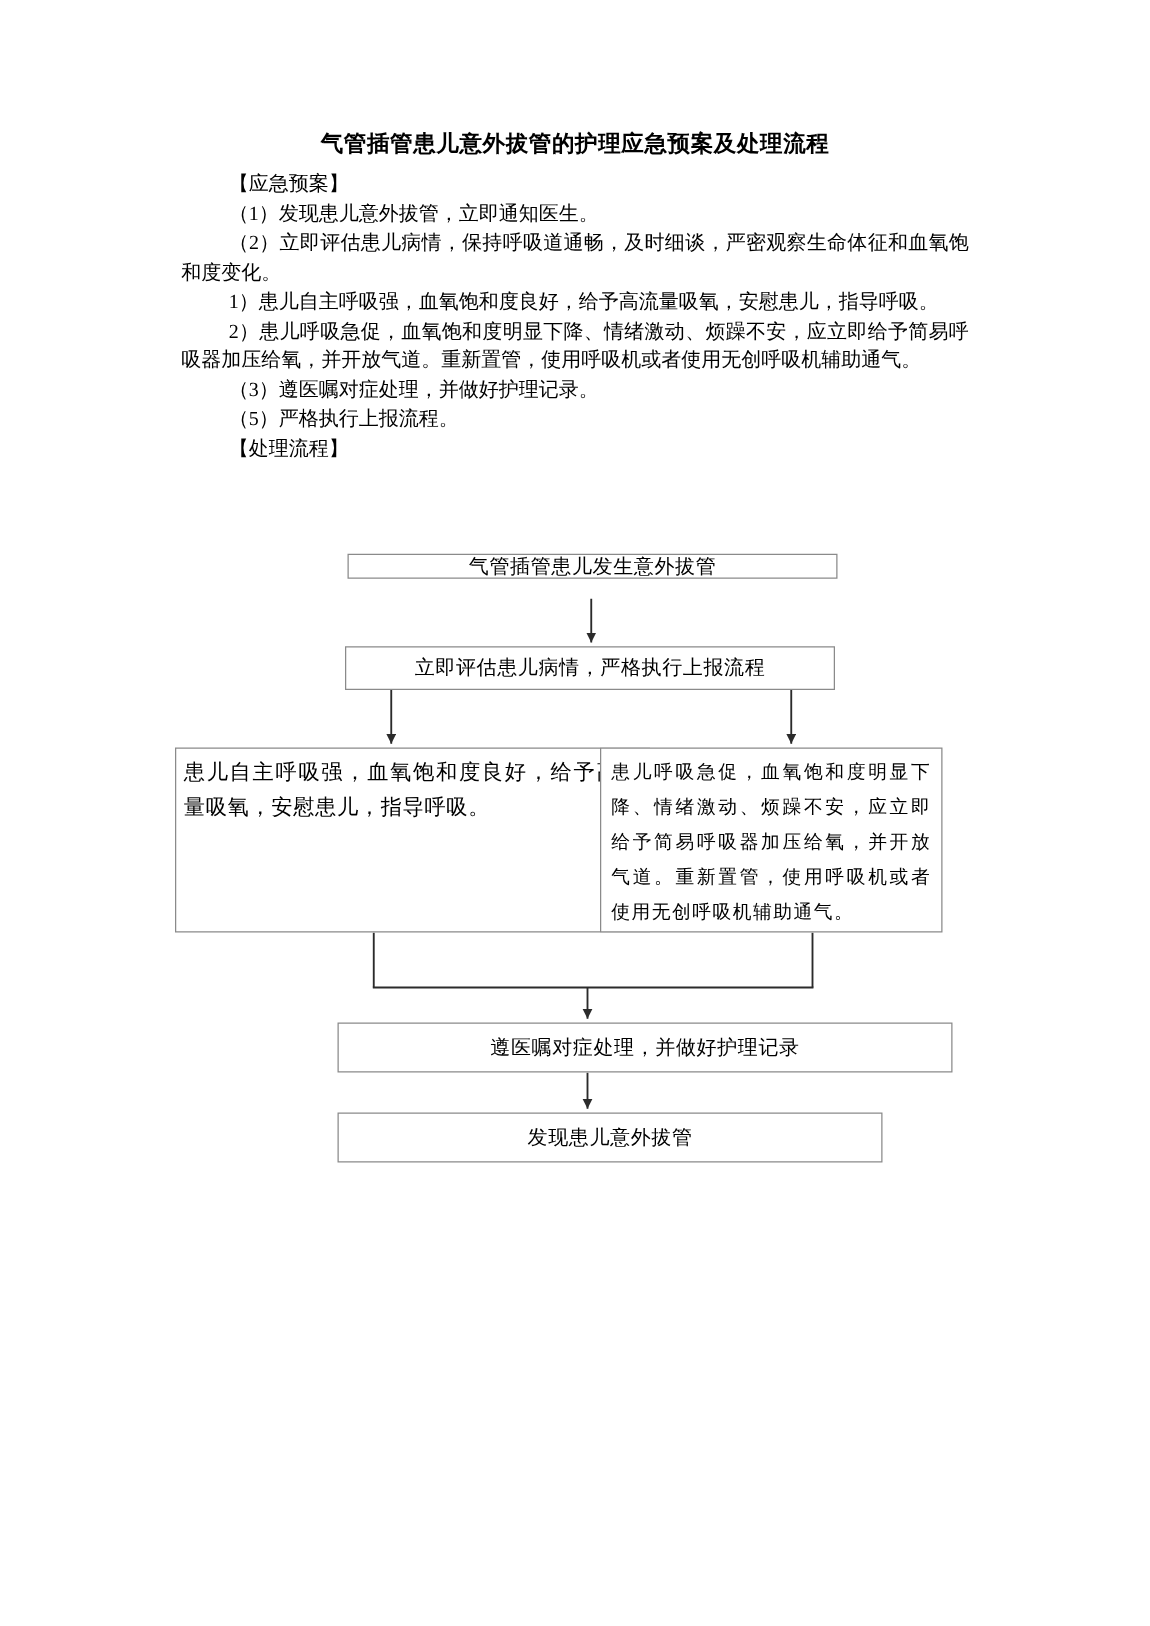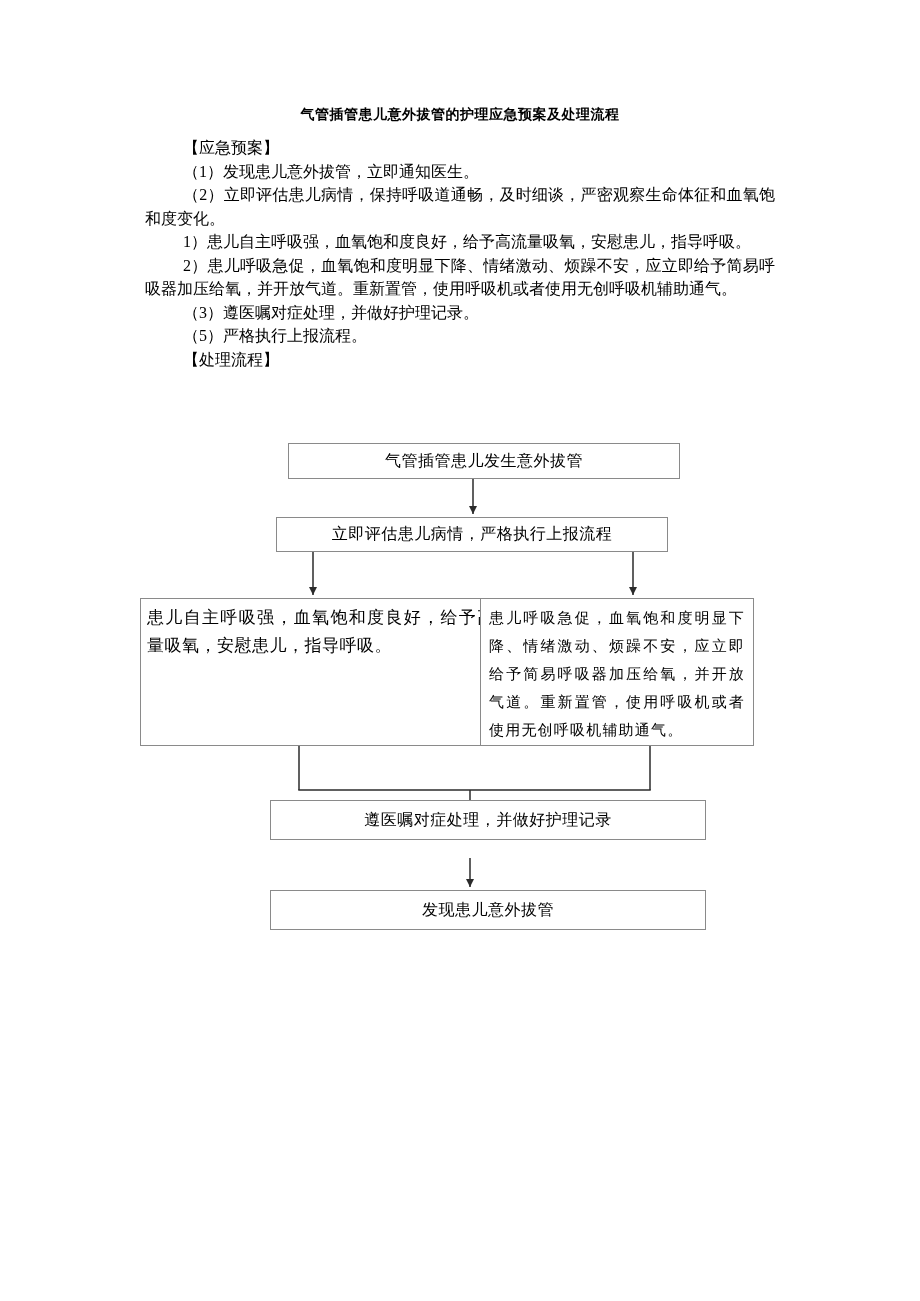--- a/index.html
+++ b/index.html
@@ -13,21 +13,21 @@
     overflow: hidden;
   }
   .doc-text {
     position: absolute;
     left: 0;
     top: 0;
     width: 920px;
     padding: 103px 145px 0 145px;
   }
   .title {
-    font-size: 14px;
+    font-size: 18px;
     font-weight: bold;
     text-align: center;
     line-height: 24px;
     margin-bottom: 9px;
     letter-spacing: 0.5px;
   }
   .para {
     font-size: 16px;
     line-height: 23.5px;
     text-align: justify;
@@ -55,33 +55,33 @@
     font-size: 16px;
     color: #000000;
   }
   .node.center {
     display: flex;
     align-items: center;
     justify-content: center;
     text-align: center;
     letter-spacing: 0.5px;
   }
-  .n1 { left: 288px; top: 3px;   width: 392px; height: 36px; }
+  .n1 { left: 278px; top: 3px;   width: 392px; height: 20px; }
   .n2 { left: 276px; top: 77px;  width: 392px; height: 35px; }
   .n3l {
     left: 140px; top: 158px; width: 380px; height: 148px;
     font-size: 17px; line-height: 28px; letter-spacing: 0.5px;
     padding: 5px 6px; text-align: justify;
   }
   .n3r {
     left: 480px; top: 158px; width: 274px; height: 148px;
     font-size: 15px; line-height: 28px; letter-spacing: 1.2px;
     padding: 5px 8px; text-align: justify;
   }
-  .n4 { left: 270px; top: 360px; width: 436px; height: 40px; }
+  .n4 { left: 270px; top: 378px; width: 492px; height: 40px; }
   .n5 { left: 270px; top: 450px; width: 436px; height: 40px; }
 </style>
 </head>
 <body>
 
 <div class="doc-text">
   <h1 class="title">气管插管患儿意外拔管的护理应急预案及处理流程</h1>
   <p class="para indent">【应急预案】</p>
   <p class="para indent">（1）发现患儿意外拔管，立即通知医生。</p>
   <p class="para indent">（2）立即评估患儿病情，保持呼吸道通畅，及时细谈，严密观察生命体征和血氧饱和度变化。</p>

